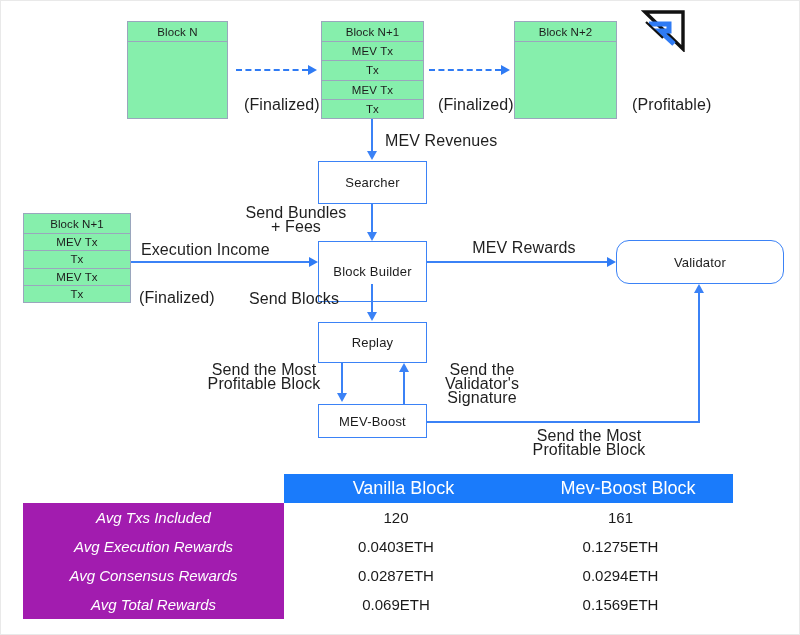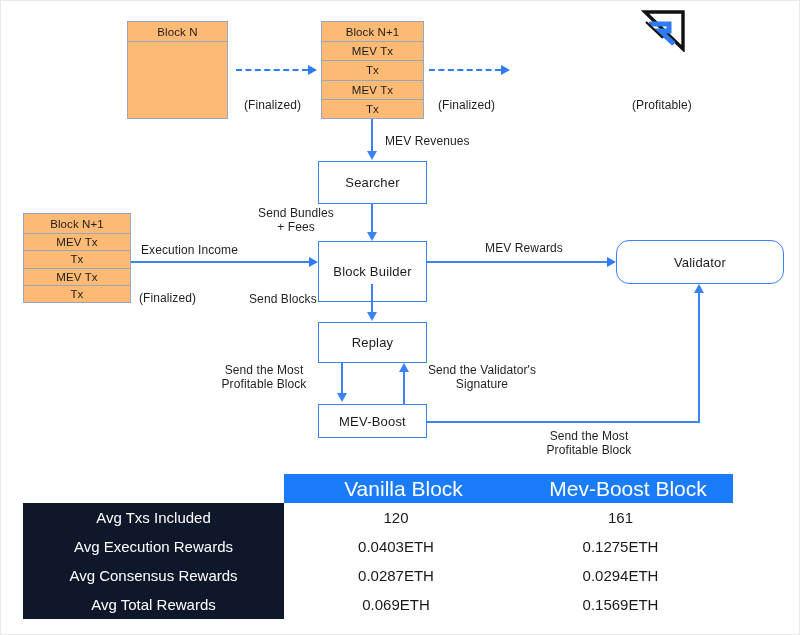--- a/index.html
+++ b/index.html
@@ -20,21 +20,21 @@
     border: 1px solid #e9e9e9;
     box-sizing: border-box;
     overflow: hidden;
   }
 
   
   .blockbox {
     position: absolute;
     box-sizing: border-box;
     border: 1px solid #9aa6bd;
-    background: #fdba74;
+    background: #86efac;
     display: flex;
     flex-direction: column;
   }
   .blockbox .cell {
     box-sizing: border-box;
     display: flex;
     align-items: center;
     justify-content: center;
     font-size: 11.5px;
     color: #1c1c1c;
@@ -85,21 +85,21 @@
   }
   .arrow.up {
     border-left: 5px solid transparent;
     border-right: 5px solid transparent;
     border-bottom: 9px solid #3b82f6;
   }
 
   
   .lbl {
     position: absolute;
-    font-size: 12px;
+    font-size: 16px;
     color: #1f1f1f;
     line-height: 14px;
     white-space: pre-line;
     letter-spacing: .1px;
   }
   .lbl.c  { text-align: center; }
   .lbl.l  { text-align: left; }
 
   
   .logo {
@@ -136,28 +136,29 @@
     vertical-align: middle;
     color: #1a1a1a;
   }
   #cmp-table col.c0 { width: 261px; }
   #cmp-table col.c1 { width: 224px; }
   #cmp-table col.c2 { width: 225px; }
   #cmp-table thead th.corner { background: transparent; }
   #cmp-table thead th.hd {
     background: #1a7bfb;
     color: #ffffff;
-    font-size: 21px;
+    font-size: 18px;
     padding-left: 15px;
   }
   #cmp-table tbody th.rowlabel {
-    background: #0f172a;
+    background: #a21caf;
     color: #ffffff;
     font-size: 15px;
     height: 29px;
+    font-style: italic;
   }
   #cmp-table tbody td.val { background: #ffffff; font-size: 15px; }
 </style>
 </head>
 <body>
 
 <div id="canvas">
 
   <div class="logo">
     <span class="mark">
@@ -183,20 +184,24 @@
     <div class="cell">MEV Tx</div>
     <div class="cell">Tx</div>
     <div class="cell">MEV Tx</div>
     <div class="cell">Tx</div>
   </div>
   <div class="lbl l" style="left:437px; top:97px; width:90px;">(Finalized)</div>
 
   <div class="dashed-h" style="left:428px; top:68px; width:72px;"></div>
   <div class="arrow right" style="left:500px; top:64px;"></div>
 
+  <div class="blockbox" style="left:513px; top:20px; width:103px; height:98px;">
+    <div class="cell header">Block N+2</div>
+    <div class="cell empty"></div>
+  </div>
   <div class="lbl l" style="left:631px; top:97px; width:100px;">(Profitable)</div>
 
   <div class="conn v" style="left:370px; top:118px; height:34px;"></div>
   <div class="arrow down" style="left:366px; top:150px;"></div>
   <div class="lbl l" style="left:384px; top:133px; width:120px;">MEV Revenues</div>
 
   <div class="procbox" style="left:317px; top:160px; width:109px; height:43px;">Searcher</div>
 
   <div class="conn v" style="left:370px; top:203px; height:32px;"></div>
   <div class="arrow down" style="left:366px; top:231px;"></div>

